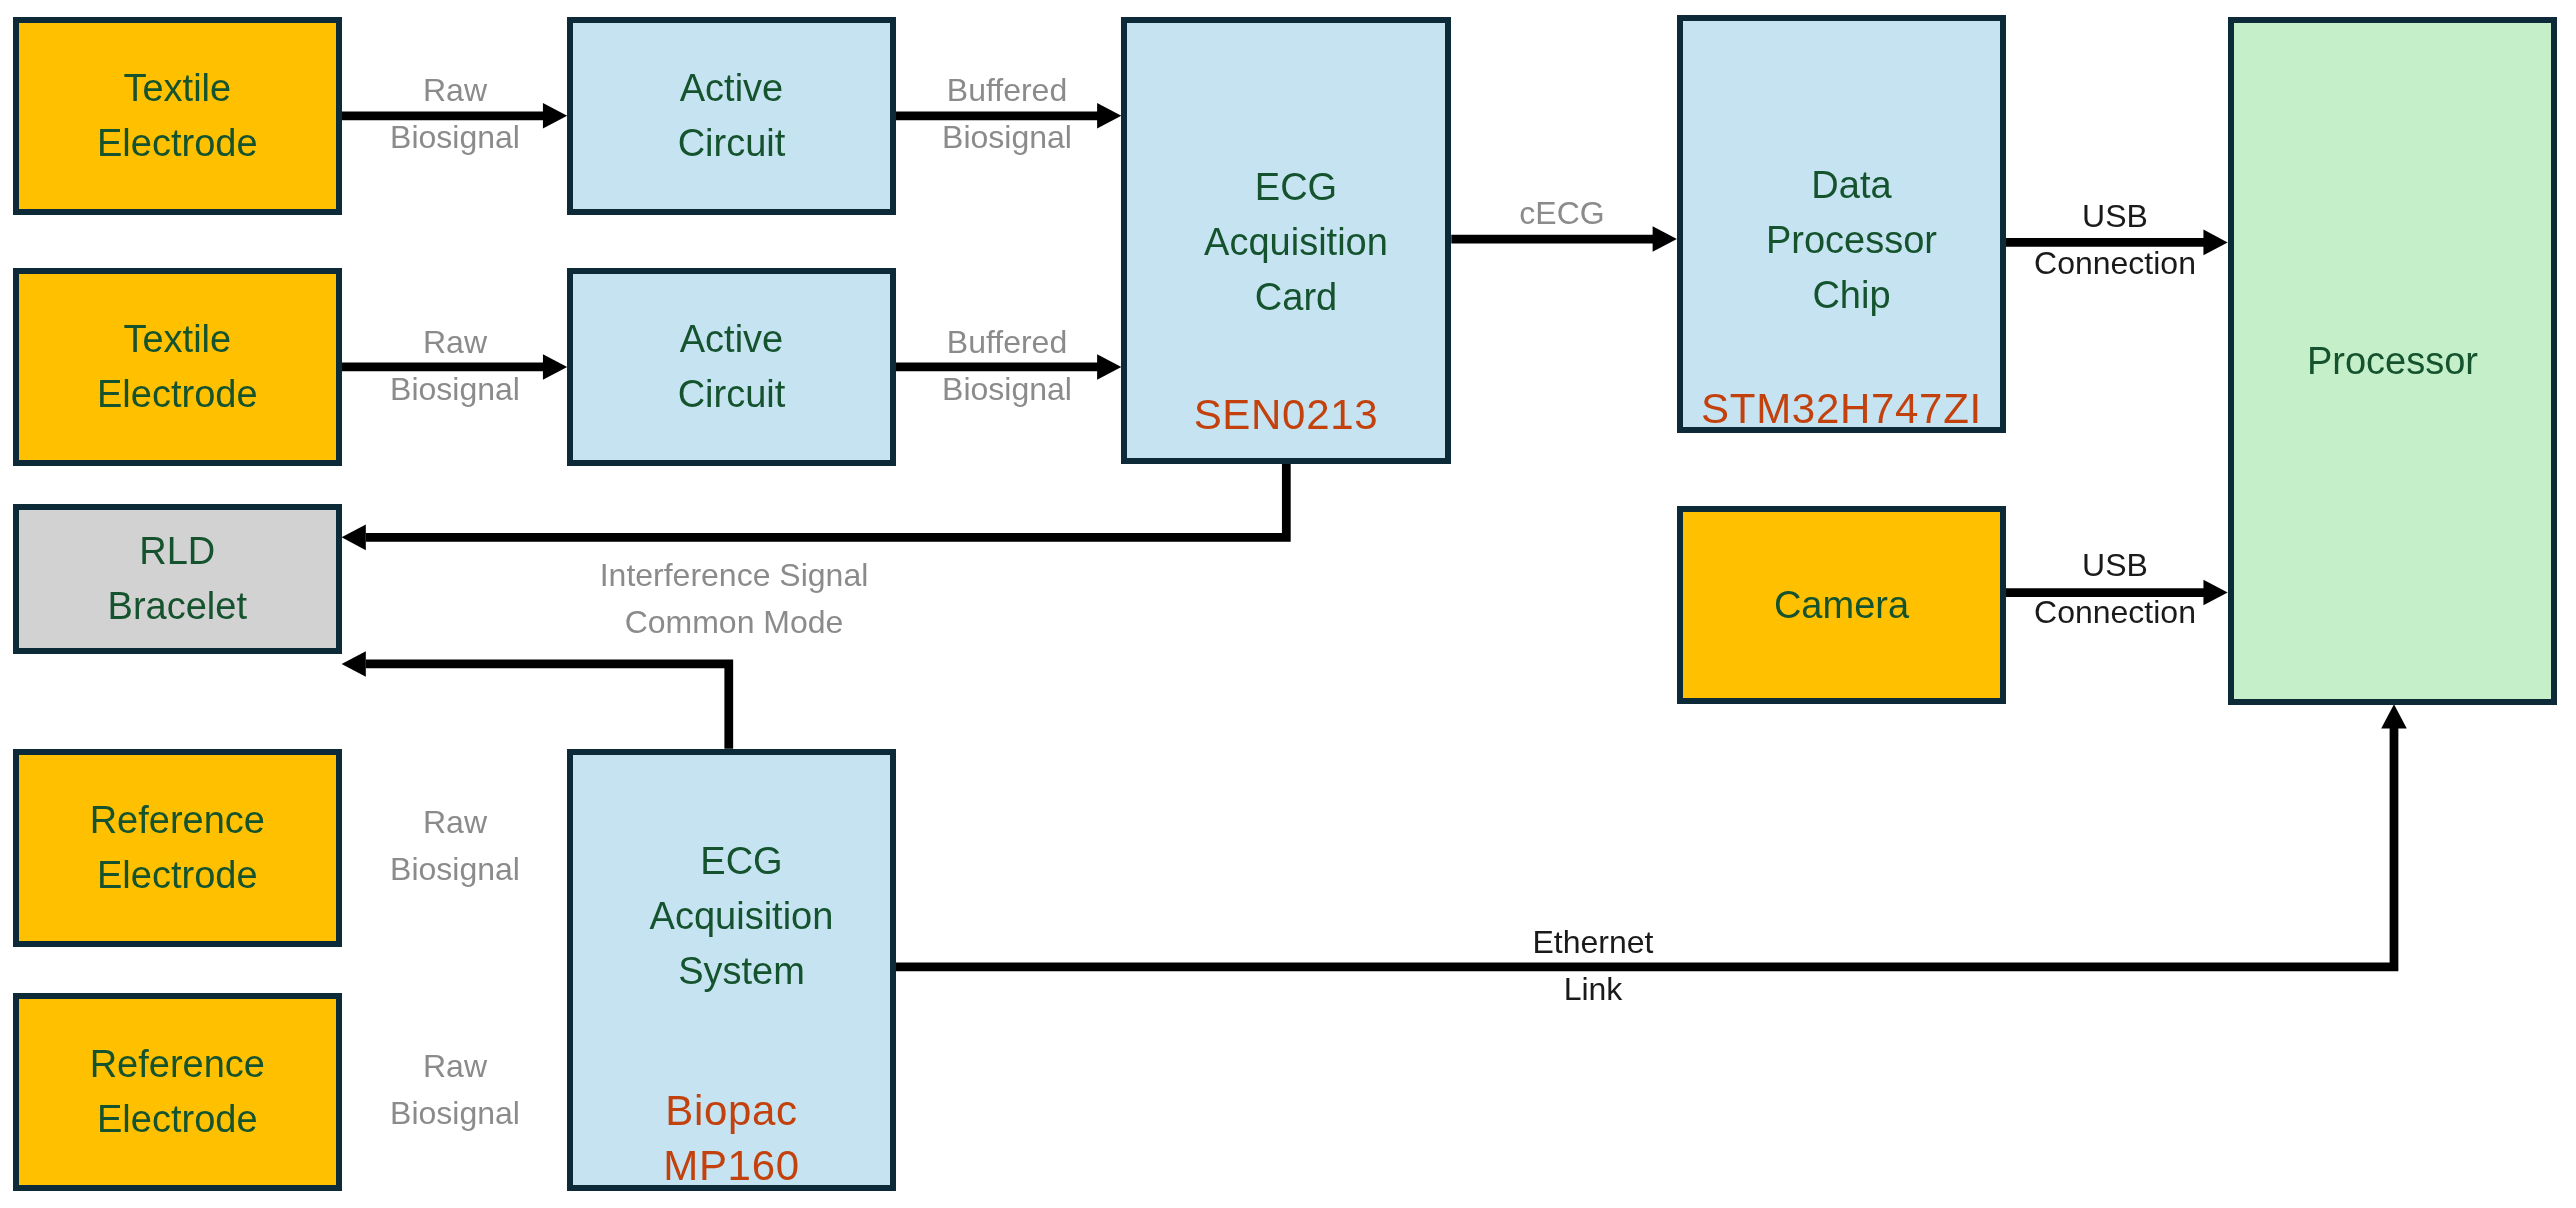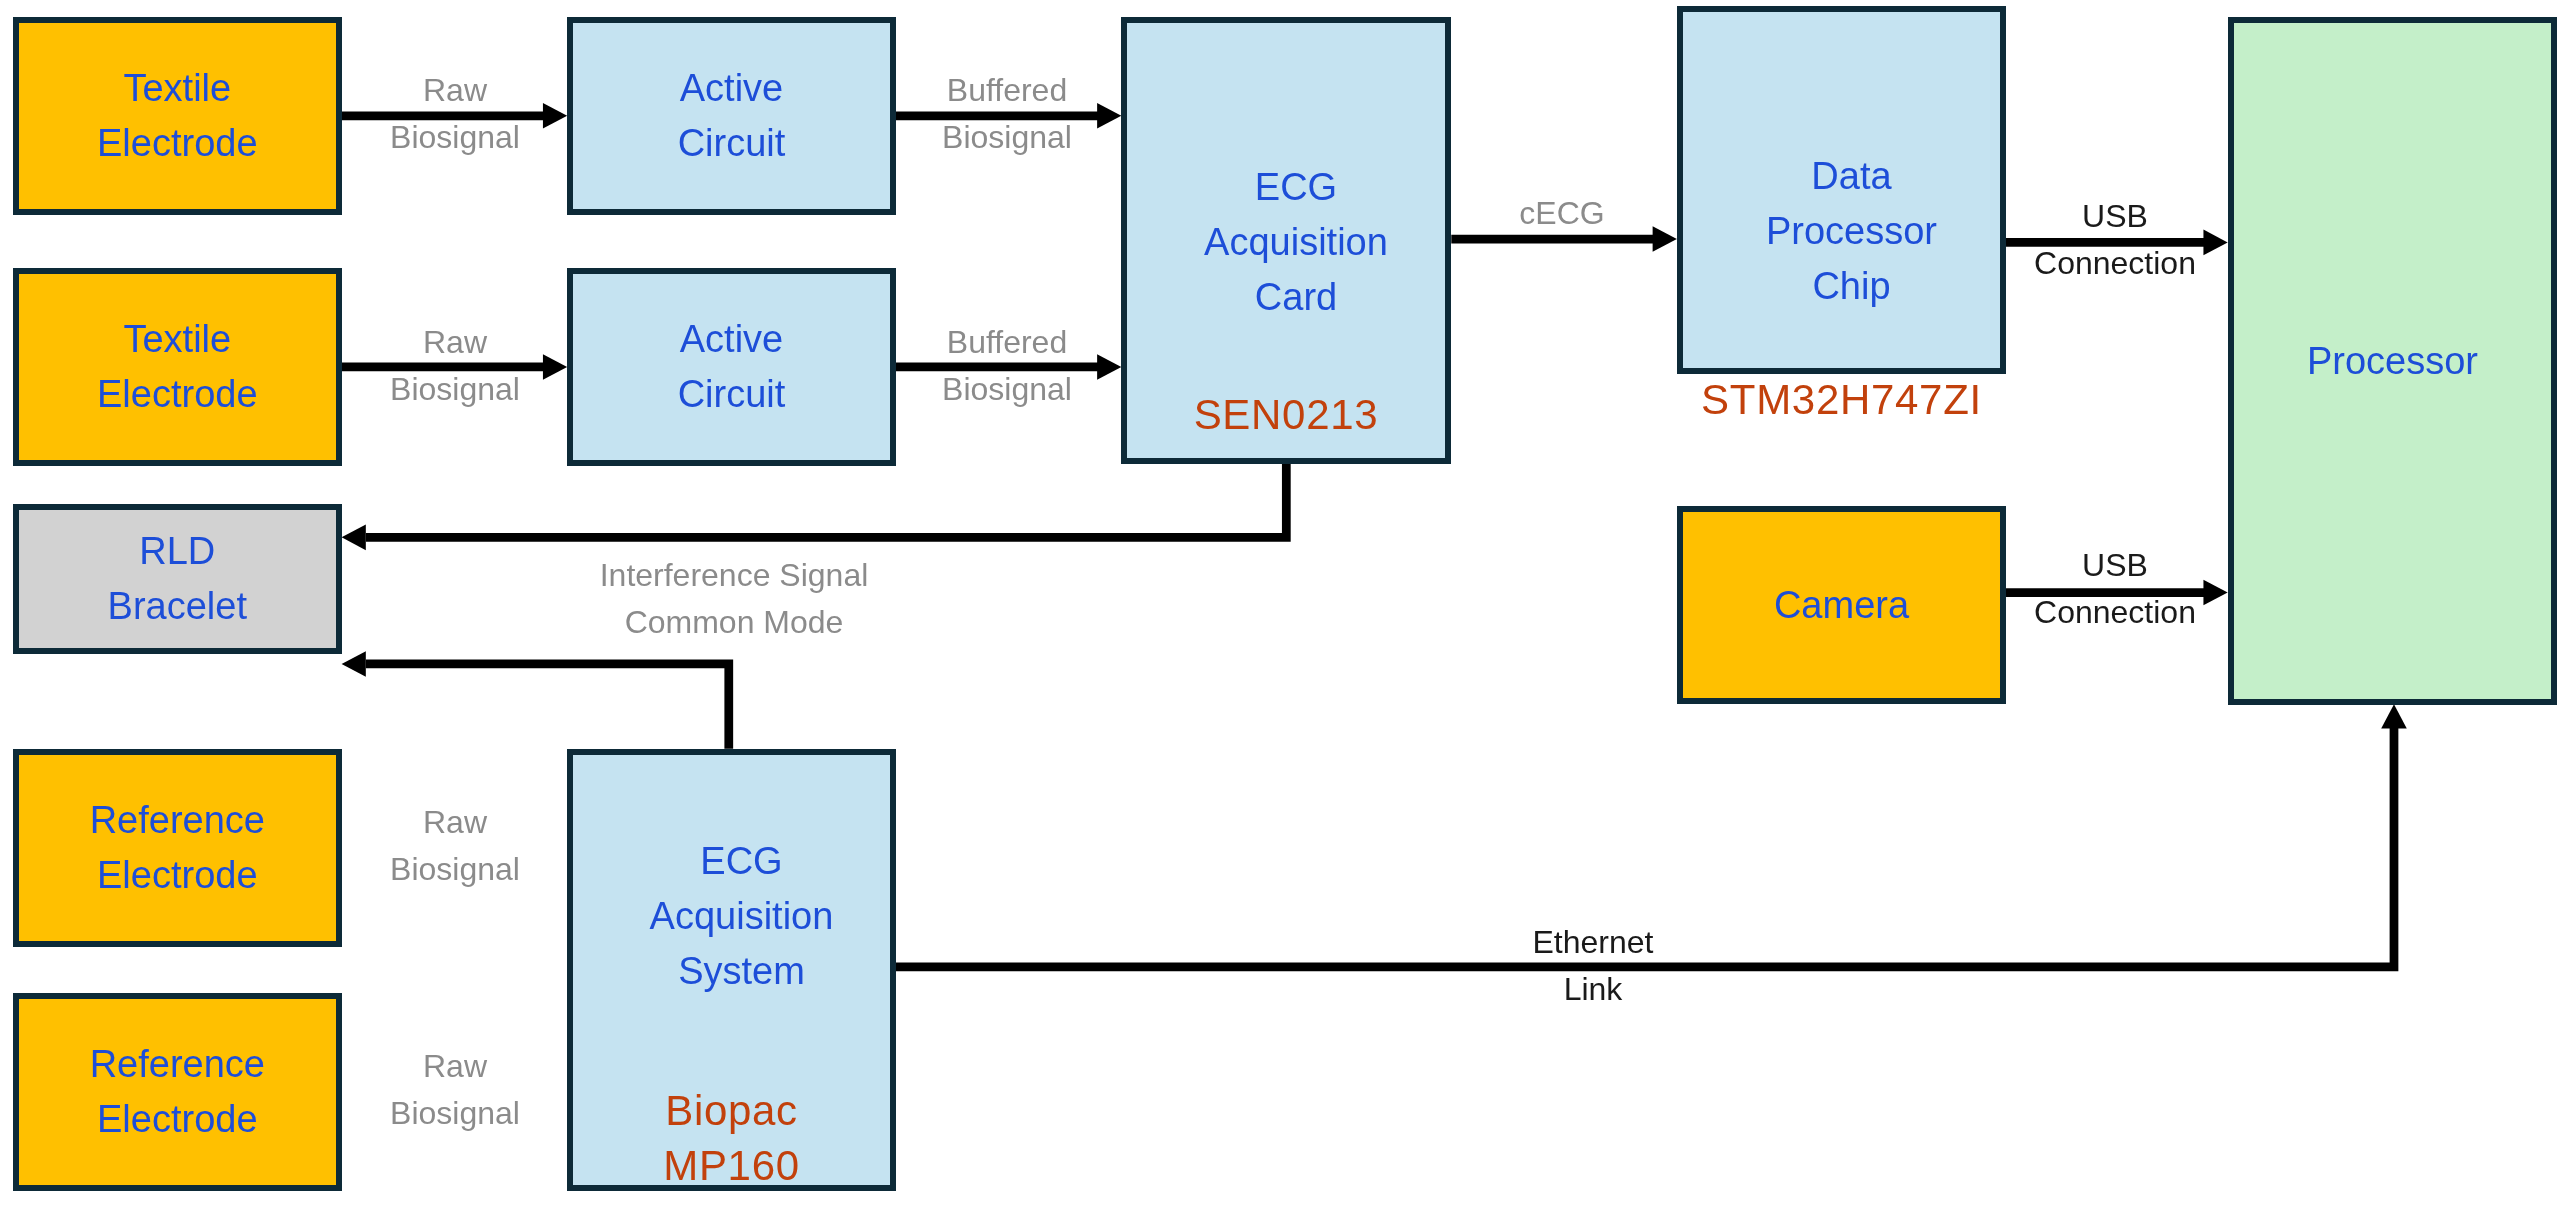--- a/index.html
+++ b/index.html
@@ -18,21 +18,21 @@
     display:flex;
     align-items:center;
     justify-content:center;
   }
   .box.orange{background:#FFC000;}
   .box.blue{background:#C5E3F1;}
   .box.green{background:#C4EFC9;}
   .box.graybox{background:#D2D2D2;}
   .btxt{
     text-align:center;
-    color:#1d4ed8;
+    color:#14532d;
     font-size:38px;
     width:100%;
   }
   .btxt .bl{display:block;line-height:55px;height:55px;}
   .abs{position:absolute;left:0;padding-left:10px;}
   .model{
     position:absolute;left:0;width:100%;
     text-align:center;
     color:#c2410c;
     font-weight:300;
@@ -156,21 +156,21 @@
     <div class="btxt abs" style="top:137px;width:100%">
       <span class="bl">ECG</span>
       <span class="bl">Acquisition</span>
       <span class="bl">Card</span>
     </div>
     <div class="model" style="top:364px">
       <span class="ml">SEN0213</span>
     </div>
   </div>
 
-  <div class="box blue" style="left:1677px;top:6px;width:329px;height:368px">
+  <div class="box blue" style="left:1677px;top:15px;width:329px;height:418px">
     <div class="btxt abs" style="top:137px;width:100%">
       <span class="bl">Data</span>
       <span class="bl">Processor</span>
       <span class="bl">Chip</span>
     </div>
     <div class="model" style="top:360px">
       <span class="ml">STM32H747ZI</span>
     </div>
   </div>
 

